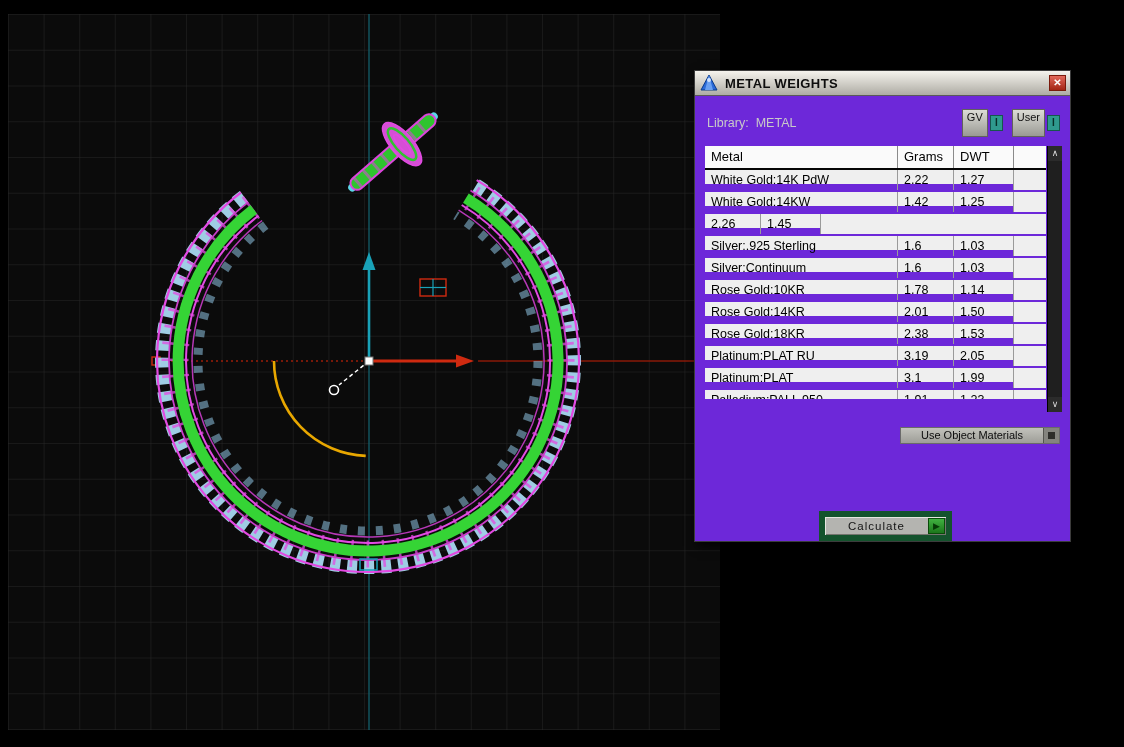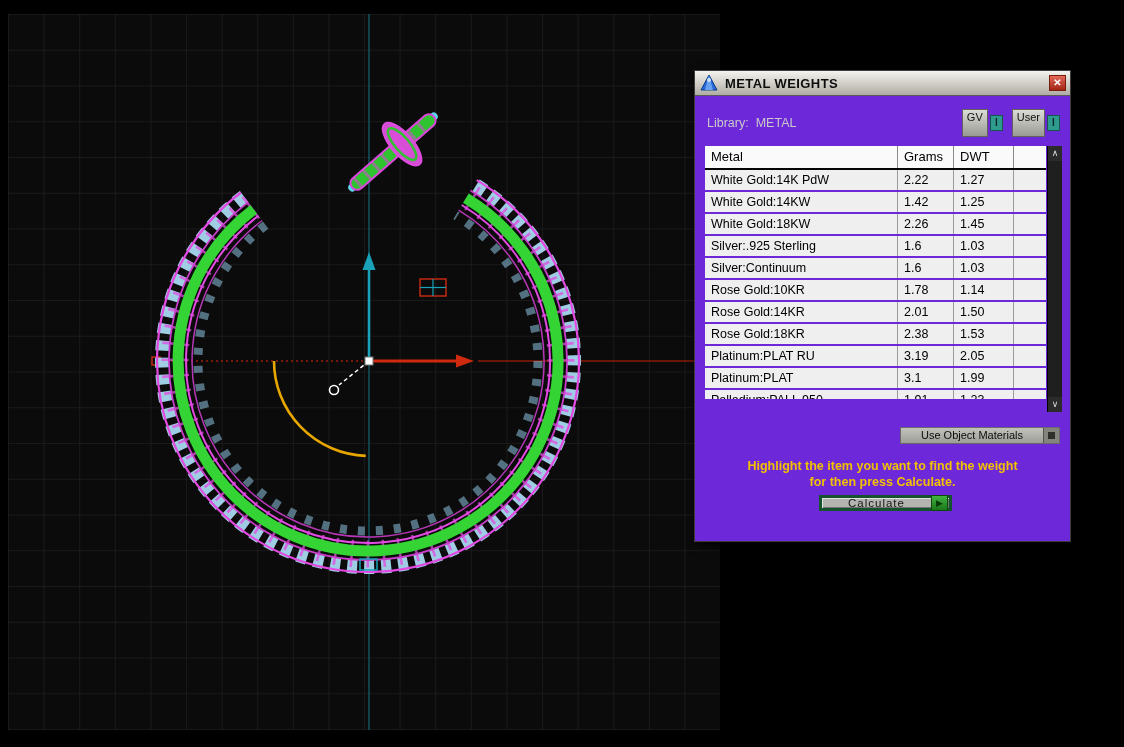--- a/index.html
+++ b/index.html
@@ -48,21 +48,21 @@
   .thead {
     display:flex; width:341px; height:24px; background:#fafafa; color:#000;
     font-size:13px; align-items:center; border-bottom:2px solid #050505;
   }
   .th { padding-left:6px; height:100%; line-height:22px; border-right:1px solid #8a8a8a; }
   .c-metal { width:193px; }
   .c-grams { width:56px; }
   .c-dwt   { width:60px; }
   .c-fill  { flex:1; border-right:none !important; }
   .row {
-    display:flex; width:341px; height:20px; background:#efefef; margin-bottom:2px;
+    display:flex; width:341px; height:14px; background:#efefef; margin-bottom:8px;
     color:#000; font-size:12.5px;
   }
   .cell { padding-left:6px; line-height:20px; border-right:1px solid #9a9a9a; height:20px; white-space:nowrap; overflow:hidden; }
   .row .c-fill { background:#efefef; }
   .row.partial { height:9px; overflow:hidden; margin-bottom:0; }
   .scrollbar {
     position:absolute; right:0; top:0; width:15px; height:266px; background:#1f1f1f;
     border-left:1px solid #000; display:flex; flex-direction:column; justify-content:space-between;
   }
   .scroll-btn { height:15px; background:#2b2b2b; color:#dcdcdc; font-size:9px; text-align:center; line-height:15px; }
@@ -79,22 +79,22 @@
   .materials-square::after {
     content:""; position:absolute; left:4px; top:4px; width:7px; height:7px; background:#2e2e2a;
   }
 
   .instruction {
     position:absolute; left:0; top:387px; width:100%; text-align:center;
     font-weight:bold; font-size:12.5px; line-height:16px;
   }
 
   .calc-btn {
-    position:absolute; left:124px; top:424px; width:133px; height:16px;
-    background:#b4b4b0; border:3px solid #14532d; display:flex; align-items:center;
+    position:absolute; left:124px; top:440px; width:133px; height:30px;
+    background:#b4b4b0; border:6px solid #14532d; display:flex; align-items:center;
     box-shadow:inset 1px 1px 0 #e6e6e0, inset -1px -1px 0 #74746e;
   }
   .calc-label { flex:1; color:#141414; font-size:11.5px; letter-spacing:1px; text-align:center; }
   .calc-go {
     width:17px; height:16px; margin-right:1px; background:linear-gradient(#41b241,#1b771b);
     border:1px solid #0a4a0a; color:#063a06; font-size:9px; line-height:15px; text-align:center;
   }
 </style>
 </head>
 <body>
@@ -201,21 +201,20 @@
           <div class="cell c-dwt">1.27</div>
           <div class="cell c-fill"></div>
         </div>
         <div class="row">
           <div class="cell c-metal">White Gold:14KW</div>
           <div class="cell c-grams">1.42</div>
           <div class="cell c-dwt">1.25</div>
           <div class="cell c-fill"></div>
         </div>
         <div class="row">
-          <div class="cell c-metal">White Gold:18KW</div>
           <div class="cell c-grams">2.26</div>
           <div class="cell c-dwt">1.45</div>
           <div class="cell c-fill"></div>
         </div>
         <div class="row">
           <div class="cell c-metal">Silver:.925 Sterling</div>
           <div class="cell c-grams">1.6</div>
           <div class="cell c-dwt">1.03</div>
           <div class="cell c-fill"></div>
         </div>
@@ -266,23 +265,19 @@
       <div class="scroll-btn">∧</div>
       <div class="scroll-btn">∨</div>
     </div>
   </div>
 
   <div class="materials-btn">
     <div class="materials-label">Use Object Materials</div>
     <div class="materials-square"></div>
   </div>
 
-  <div class="instruction" style="color: rgb(242, 193, 0);">
-    <div>Highlight the item you want to find the weight</div>
-    <div>for then press Calculate.</div>
-  </div>
 
   <div class="calc-btn">
     <div class="calc-label">Calculate</div>
     <div class="calc-go">▶</div>
   </div>
 
 </div>
 
 </body></html>

